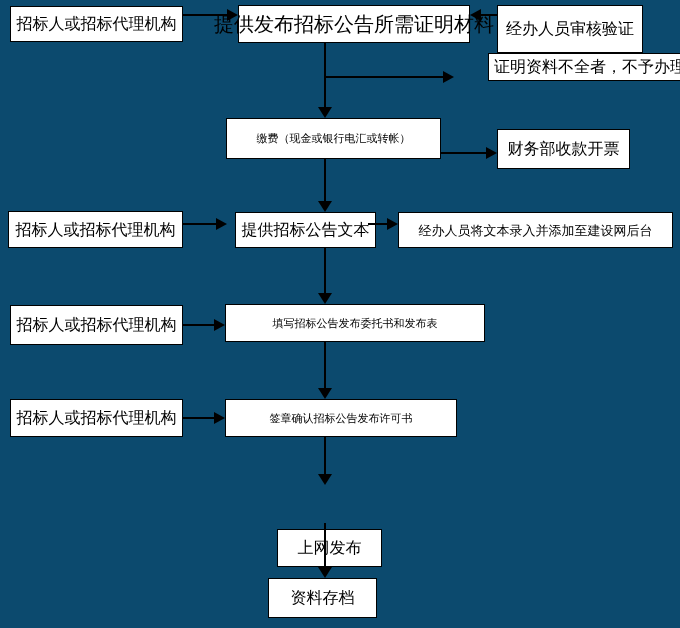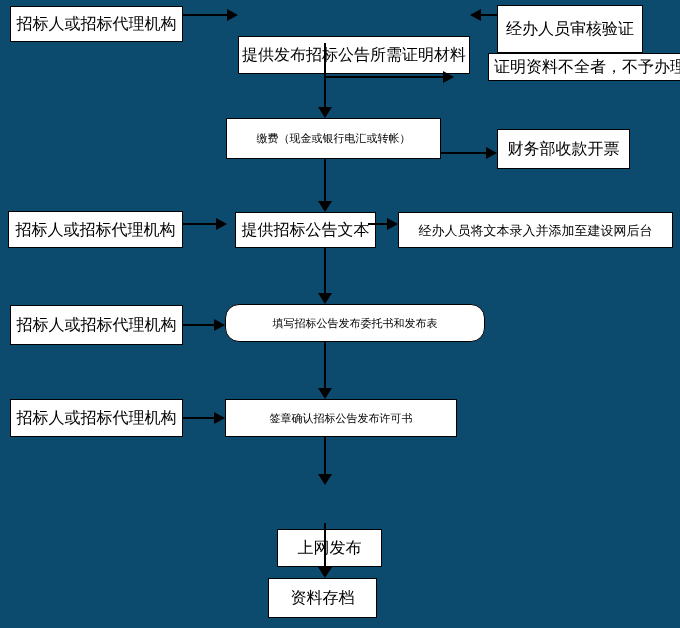--- a/index.html
+++ b/index.html
@@ -52,34 +52,34 @@
     border-right: 7px solid transparent;
     border-top: 11px solid #000000;
   }
 </style>
 </head>
 <body>
 
 <div id="stage">
 
   <div class="node" style="left:10px; top:6px; width:173px; height:36px;">招标人或招标代理机构</div>
-  <div class="node" style="left:238px; top:5px; width:232px; height:38px; font-size:16px;margin-top:31px;">提供发布招标公告所需证明材料</div>
+  <div class="node" style="left:238px; top:5px; width:232px; height:38px; font-size:20px;">提供发布招标公告所需证明材料</div>
   <div class="node" style="left:497px; top:5px; width:146px; height:48px;">经办人员审核验证</div>
 
   <div class="node" style="left:454px; top:53px; width:204px; height:28px;margin-left:34px;">证明资料不全者，不予办理</div>
 
   <div class="node fs15" style="left:226px; top:118px; width:215px; height:41px;">缴费（现金或银行电汇或转帐）</div>
   <div class="node" style="left:497px; top:129px; width:133px; height:40px;">财务部收款开票</div>
 
   <div class="node" style="left:8px; top:211px; width:175px; height:37px;">招标人或招标代理机构</div>
   <div class="node" style="left:227px; top:212px; width:141px; height:36px;margin-left:8px;">提供招标公告文本</div>
   <div class="node fs13" style="left:398px; top:212px; width:275px; height:36px;">经办人员将文本录入并添加至建设网后台</div>
 
   <div class="node" style="left:10px; top:305px; width:173px; height:40px;">招标人或招标代理机构</div>
-  <div class="node fs15" style="left:225px; top:304px; width:260px; height:38px;border-radius:14px;">填写招标公告发布委托书和发布表</div>
+  <div class="node fs15" style="left:225px; top:304px; width:260px; height:38px;">填写招标公告发布委托书和发布表</div>
 
   <div class="node" style="left:10px; top:399px; width:173px; height:38px;">招标人或招标代理机构</div>
   <div class="node fs15" style="left:225px; top:399px; width:232px; height:38px;">签章确认招标公告发布许可书</div>
 
   <div class="node" style="left:277px; top:485px; width:105px; height:38px;margin-top:44px;">上网发布</div>
   <div class="node" style="left:268px; top:578px; width:109px; height:40px;">资料存档</div>
 
   <div class="line" style="left:183px; top:14px; width:45px; height:2px;"></div>
   <div class="head right" style="left:227px; top:9px;"></div>
 

